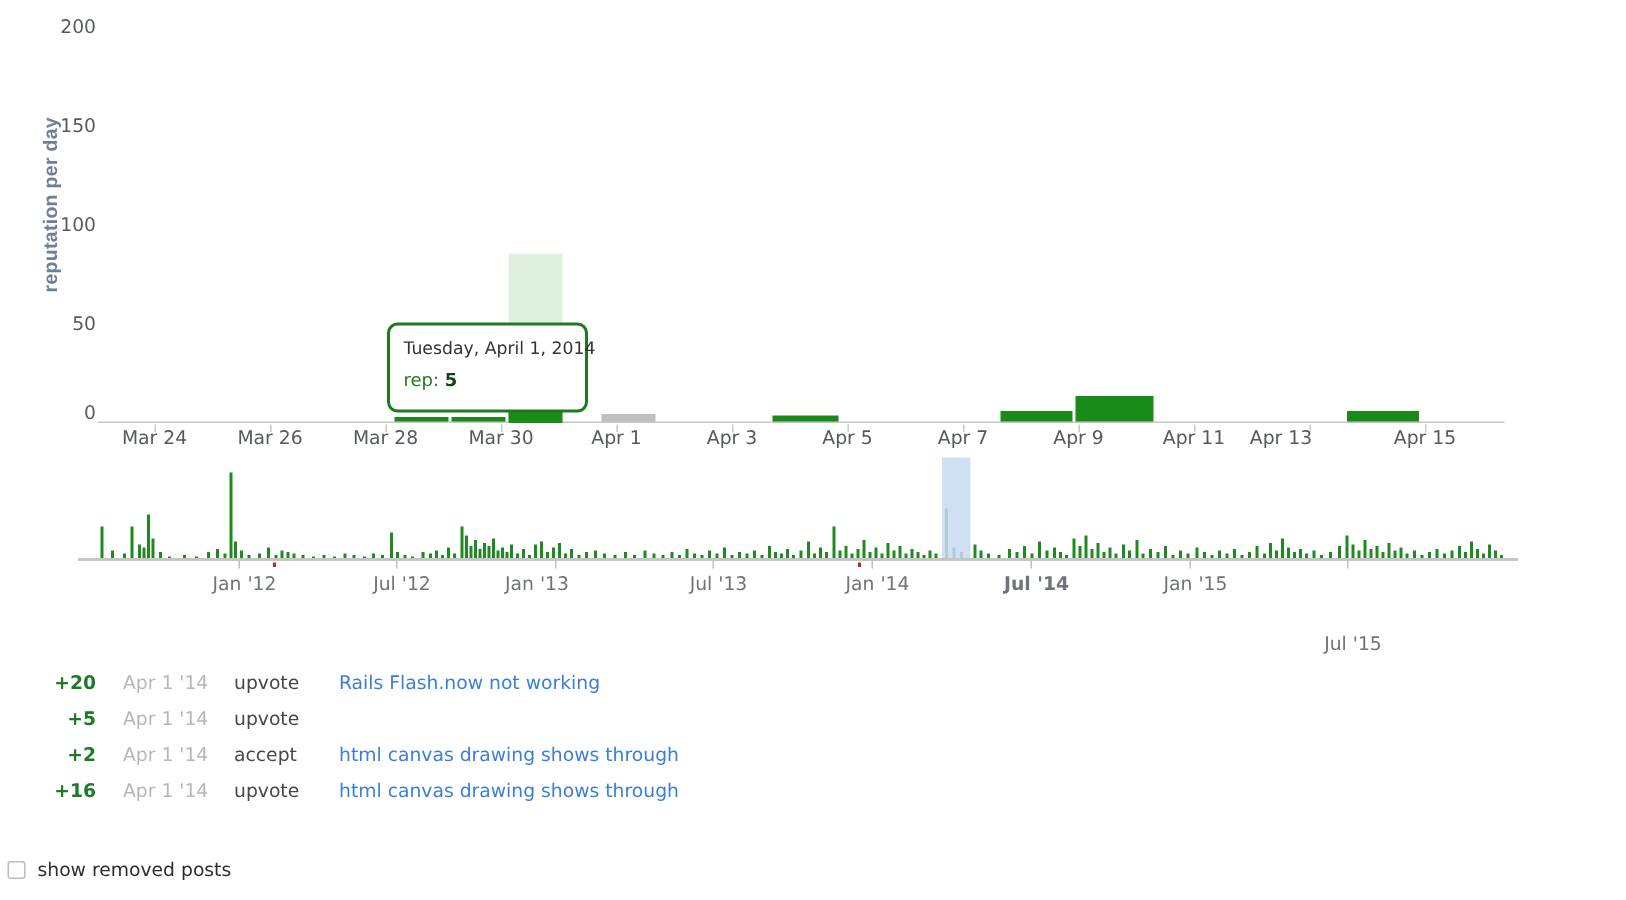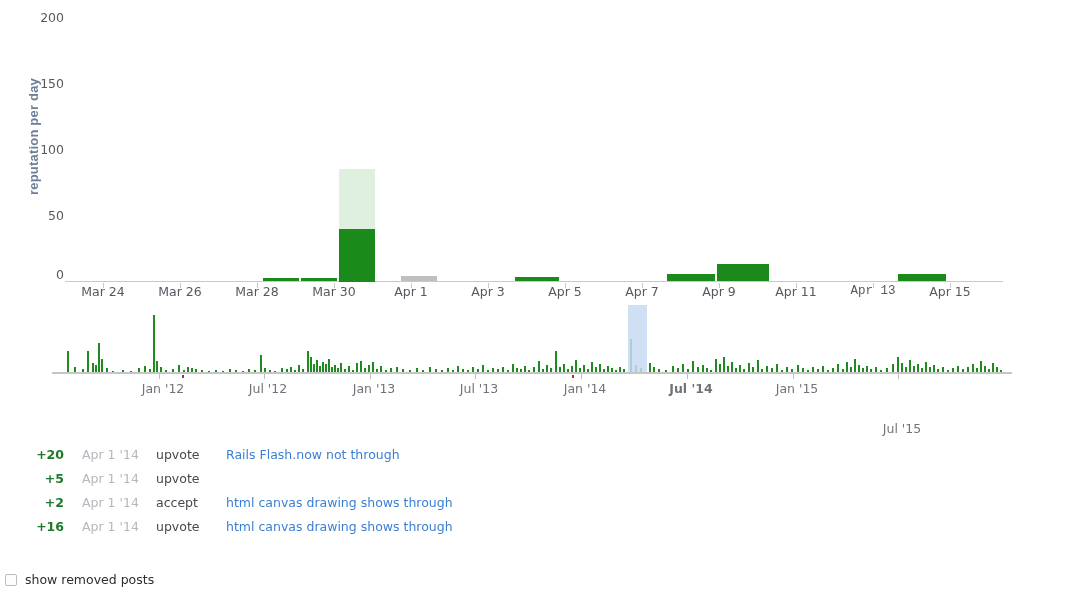--- a/index.html
+++ b/index.html
@@ -225,25 +225,30 @@
       <div class="xlabel-main" style="left: 488px;">Apr 3</div>
       <div class="xtick-main" style="left: 565px;"></div>
       <div class="xlabel-main" style="left: 565px;">Apr 5</div>
       <div class="xtick-main" style="left: 642px;"></div>
       <div class="xlabel-main" style="left: 642px;">Apr 7</div>
       <div class="xtick-main" style="left: 719px;"></div>
       <div class="xlabel-main" style="left: 719px;">Apr 9</div>
       <div class="xtick-main" style="left: 796px;"></div>
       <div class="xlabel-main" style="left: 796px;">Apr 11</div>
       <div class="xtick-main" style="left: 873px;"></div>
-      <div class="xlabel-main" style="left: 873px; font-family: Liberation Mono, monospace;">Apr 13</div>
+      <div class="xlabel-main" style="left: 854px;">Apr 13</div>
       <div class="xtick-main" style="left: 950px;"></div>
       <div class="xlabel-main" style="left: 950px;">Apr 15</div>
     </div>
 
+  <div id="tooltip">
+    <div class="tt-date">Tuesday, April 1, 2014</div>
+    <div class="tt-rep"><span>rep:</span>
+      <b>5</b></div>
+  </div>
 
   <div id="overview">
       <div class="spike" style="left: 15px; width: 2px; height: 22px;"></div>
       <div class="spike" style="left: 22px; width: 2px; height: 6px;"></div>
       <div class="spike" style="left: 30px; width: 2px; height: 4px;"></div>
       <div class="spike" style="left: 35px; width: 2px; height: 22px;"></div>
       <div class="spike" style="left: 40px; width: 2px; height: 10px;"></div>
       <div class="spike" style="left: 43px; width: 2px; height: 8px;"></div>
       <div class="spike" style="left: 46px; width: 2px; height: 30px;"></div>
       <div class="spike" style="left: 49px; width: 2px; height: 14px;"></div>
@@ -440,40 +445,40 @@
       <div class="spike-neg" style="left: 520px; top: 70px; width: 2px; height: 3px;"></div>
       <div id="selection" style="left: 576px; width: 19px; top: 0px; height: 68px;"></div>
     </div>
   <div id="overview-axis"></div>
   <div id="overview-xticks">
       <div class="xtick-ov" style="left: 159px;"></div>
       <div class="xlabel-ov" style="left: 163px;">Jan '12</div>
       <div class="xtick-ov" style="left: 264px;"></div>
       <div class="xlabel-ov" style="left: 268px;">Jul '12</div>
       <div class="xtick-ov" style="left: 370px;"></div>
-      <div class="xlabel-ov" style="left: 374px;">Jan '13</div>
+      <div class="xlabel-ov" style="left: 358px;">Jan '13</div>
       <div class="xtick-ov" style="left: 475px;"></div>
       <div class="xlabel-ov" style="left: 479px;">Jul '13</div>
       <div class="xtick-ov" style="left: 581px;"></div>
       <div class="xlabel-ov" style="left: 585px;">Jan '14</div>
       <div class="xtick-ov" style="left: 687px;"></div>
       <div class="xlabel-ov" style="left: 691px; font-weight: bold;">Jul '14</div>
       <div class="xtick-ov" style="left: 793px;"></div>
       <div class="xlabel-ov" style="left: 797px;">Jan '15</div>
       <div class="xtick-ov" style="left: 898px;"></div>
       <div class="xlabel-ov" style="left: 902px; margin-top: 40px;">Jul '15</div>
     </div>
 
 
   <div id="post-list">
       <div class="post-row">
         <div class="pr-score">+20</div>
         <div class="pr-date">Apr 1 '14</div>
         <div class="pr-type">upvote</div>
-        <div class="pr-title">Rails Flash.now not through</div>
+        <div class="pr-title">Rails Flash.now not working</div>
       </div>
       <div class="post-row">
         <div class="pr-score">+5</div>
         <div class="pr-date">Apr 1 '14</div>
         <div class="pr-type">upvote</div>
       </div>
       <div class="post-row">
         <div class="pr-score">+2</div>
         <div class="pr-date">Apr 1 '14</div>
         <div class="pr-type">accept</div>

